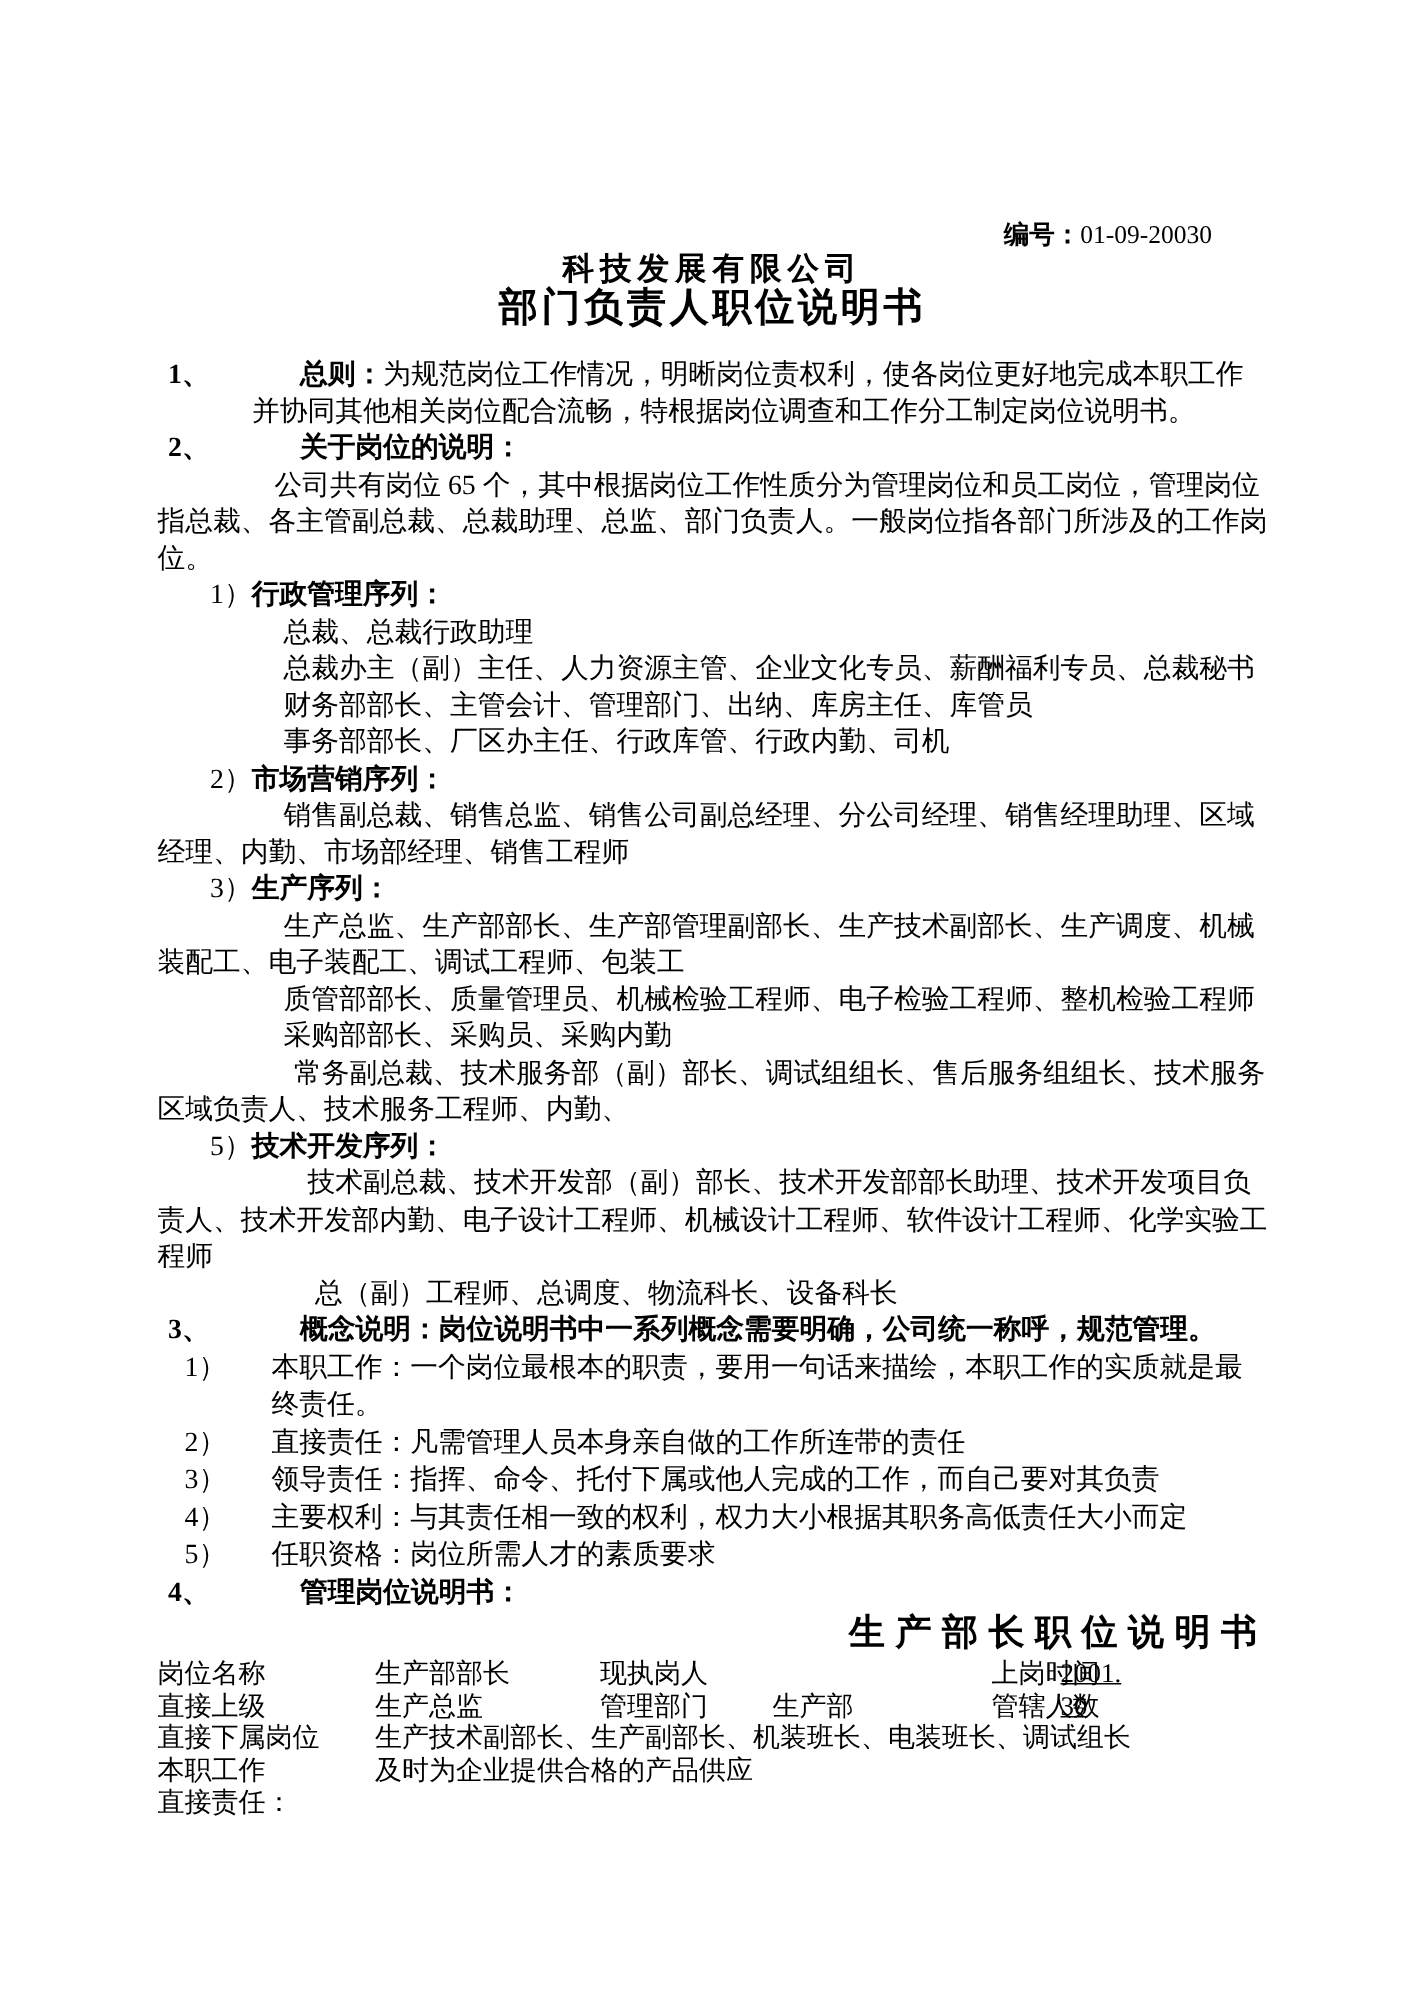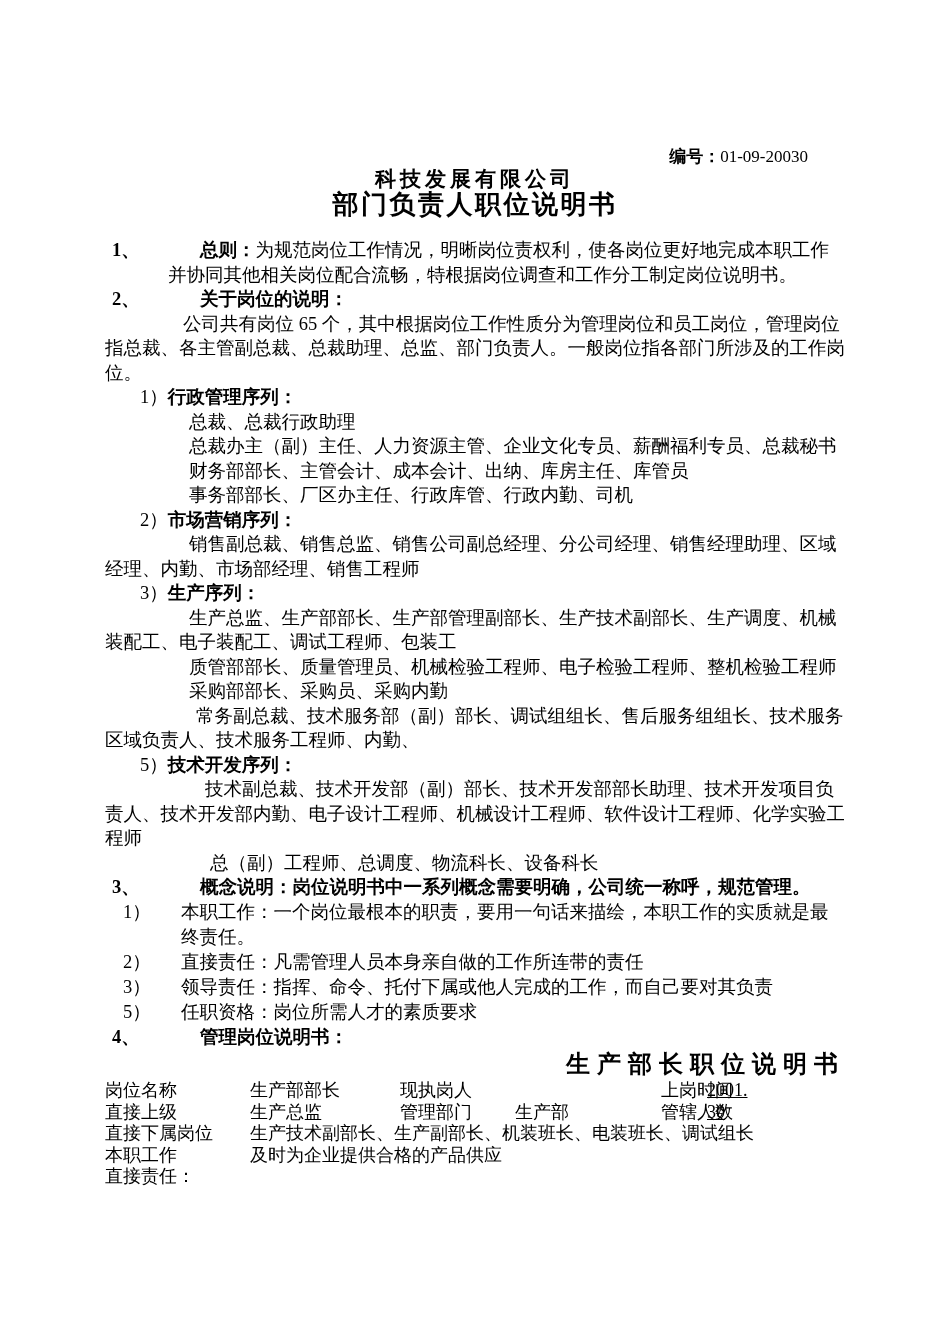--- a/index.html
+++ b/index.html
@@ -43,21 +43,21 @@
 
     <div class="item1"><span class="num b">1、</span><span class="b">总则：</span><span>为规范岗位工作情况，明晰岗位责权利，使各岗位更好地完成本职工作并协同其他相关岗位配合流畅，特根据岗位调查和工作分工制定岗位说明书。</span></div>
 
     <div class="itemline"><span class="num b">2、</span><span class="b">关于岗位的说明：</span></div>
 
     <div class="para-intro">公司共有岗位 65 个，其中根据岗位工作性质分为管理岗位和员工岗位，管理岗位指总裁、各主管副总裁、总裁助理、总监、部门负责人。一般岗位指各部门所涉及的工作岗位。</div>
 
     <div class="seqh"><span>1）</span><span class="b">行政管理序列：</span></div>
     <div class="role">总裁、总裁行政助理</div>
     <div class="role">总裁办主（副）主任、人力资源主管、企业文化专员、薪酬福利专员、总裁秘书</div>
-    <div class="role">财务部部长、主管会计、成本会计、出纳、库房主任、库管员</div>
+    <div class="role">财务部部长、主管会计、管理部门、出纳、库房主任、库管员</div>
     <div class="role">事务部部长、厂区办主任、行政库管、行政内勤、司机</div>
 
     <div class="seqh"><span>2）</span><span class="b">市场营销序列：</span></div>
     <div class="role">销售副总裁、销售总监、销售公司副总经理、分公司经理、销售经理助理、区域经理、内勤、市场部经理、销售工程师</div>
 
     <div class="seqh"><span>3）</span><span class="b">生产序列：</span></div>
     <div class="role">生产总监、生产部部长、生产部管理副部长、生产技术副部长、生产调度、机械装配工、电子装配工、调试工程师、包装工</div>
     <div class="role">质管部部长、质量管理员、机械检验工程师、电子检验工程师、整机检验工程师</div>
     <div class="role">采购部部长、采购员、采购内勤</div>
 
@@ -65,20 +65,21 @@
 
     <div class="seqh"><span>5）</span><span class="b">技术开发序列：</span></div>
     <div class="role role-s5a">技术副总裁、技术开发部（副）部长、技术开发部部长助理、技术开发项目负责人、技术开发部内勤、电子设计工程师、机械设计工程师、软件设计工程师、化学实验工程师</div>
     <div class="role role-s5b">总（副）工程师、总调度、物流科长、设备科长</div>
 
     <div class="itemline"><span class="num b">3、</span><span class="b">概念说明：岗位说明书中一系列概念需要明确，公司统一称呼，规范管理。</span></div>
 
     <div class="sub"><span class="subnum">1）</span><span>本职工作：一个岗位最根本的职责，要用一句话来描绘，本职工作的实质就是最终责任。</span></div>
     <div class="sub"><span class="subnum">2）</span><span>直接责任：凡需管理人员本身亲自做的工作所连带的责任</span></div>
     <div class="sub"><span class="subnum">3）</span><span>领导责任：指挥、命令、托付下属或他人完成的工作，而自己要对其负责</span></div>
+    <div class="sub"><span class="subnum">4）</span><span>主要权利：与其责任相一致的权利，权力大小根据其职务高低责任大小而定</span></div>
     <div class="sub"><span class="subnum">5）</span><span>任职资格：岗位所需人才的素质要求</span></div>
 
     <div class="itemline"><span class="num b">4、</span><span class="b">管理岗位说明书：</span></div>
 
     <div class="sheet-title">生产部长职位说明书</div>
 
     <div class="sheet">
       <div class="srow">
         <span class="c1">岗位名称</span>
         <span class="c2">生产部部长</span>

